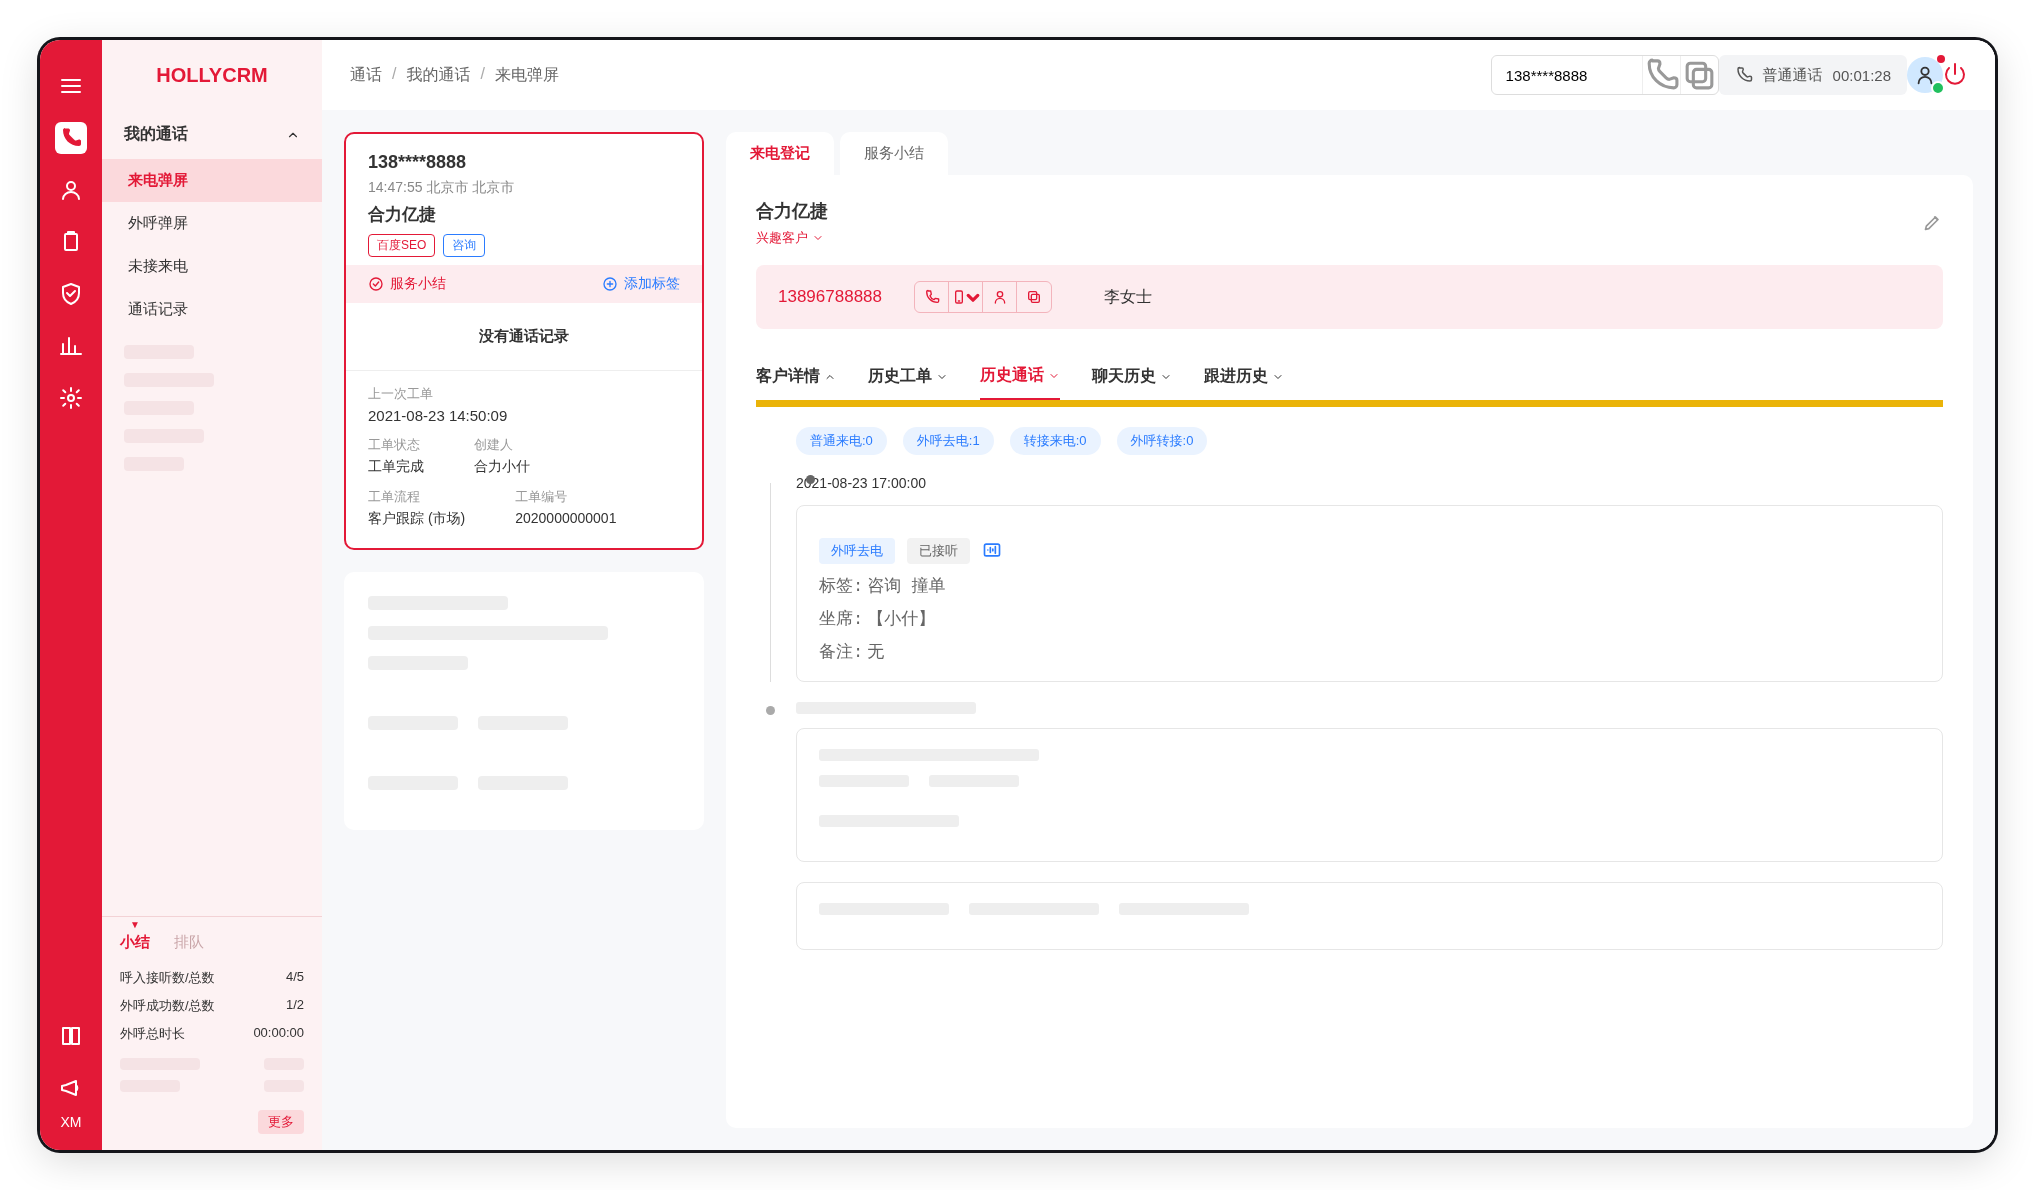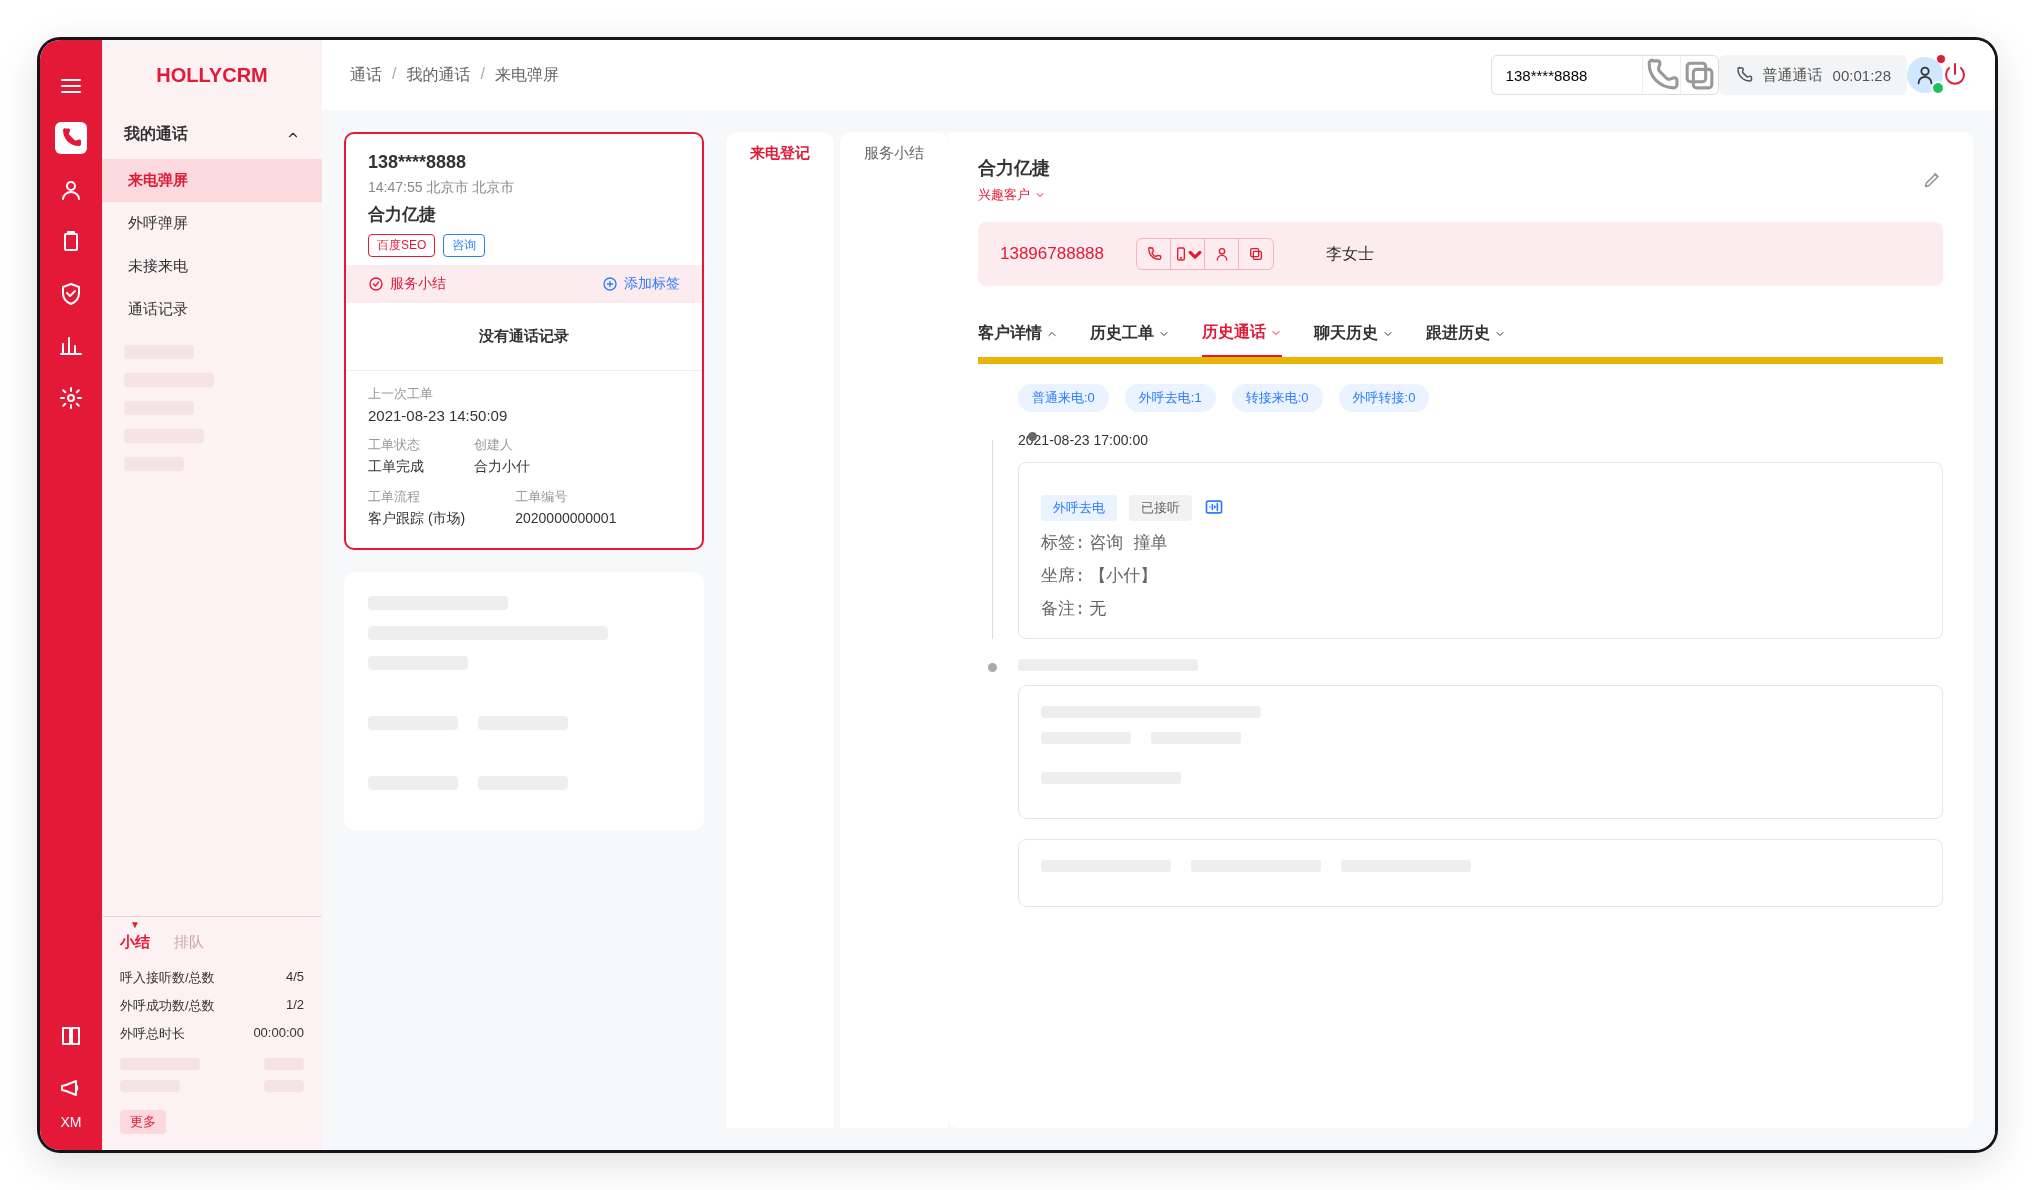--- a/index.html
+++ b/index.html
@@ -80,21 +80,21 @@
 .order-info .lb { color: #999; font-size: 13px; margin-bottom: 4px; }
 .order-info .row2 { display: flex; gap: 50px; margin-top: 12px; }
 .order-info .col .val { font-size: 14px; color: #333; margin-top: 3px; display: block; }
 .order-info .link { color: #2b7cff; }
 
 .skel-card { padding: 24px; }
 .skel-card .sk { background: #eee; border-radius: 4px; height: 14px; margin-bottom: 16px; }
 .skel-card .flex { display: flex; gap: 20px; }
 
 
-.col2 { flex: 1; display: flex; flex-direction: row; }
+.col2 { flex: 1; display: flex; flex-direction: column; }
 .tabs-top { display: flex; gap: 6px; }
 .tab-pill { background: #fff; padding: 12px 24px; border-radius: 10px 10px 0 0; font-size: 15px; cursor: pointer; color: #666; }
 .tab-pill.active { color: #e31937; font-weight: 600; }
 .detail-panel { background: #fff; border-radius: 0 10px 10px 10px; flex: 1; padding: 24px 30px; overflow-y: auto; }
 .cust-head { display: flex; align-items: center; justify-content: space-between; }
 .cust-head .name { font-size: 18px; font-weight: 700; }
 .cust-head .sub { color: #e31937; font-size: 13px; margin-top: 6px; display: flex; align-items: center; gap: 4px; }
 .edit-ic { color: #999; cursor: pointer; }
 
 .phone-bar { background: #fdecef; border-radius: 8px; padding: 16px 22px; margin-top: 18px; display: flex; align-items: center; gap: 32px; }
@@ -235,21 +235,21 @@
             <span>00:00:00</span>
           </div>
       <div class="skel-row">
             <div class="sk" style="width:80px"></div>
             <div class="sk" style="width:40px;margin-left:auto"></div>
           </div>
       <div class="skel-row">
             <div class="sk" style="width:60px"></div>
             <div class="sk" style="width:40px;margin-left:auto"></div>
           </div>
-      <div style="text-align:left"><span class="more-btn">更多</span></div>
+      <div style="text-align:right"><span class="more-btn">更多</span></div>
     </div>
   </div>
 
   <div class="main">
     <div class="topbar">
       <div class="breadcrumb">
         <span>通话</span>
             <span class="sep">/</span>
         <span>我的通话</span>
             <span class="sep">/</span>

